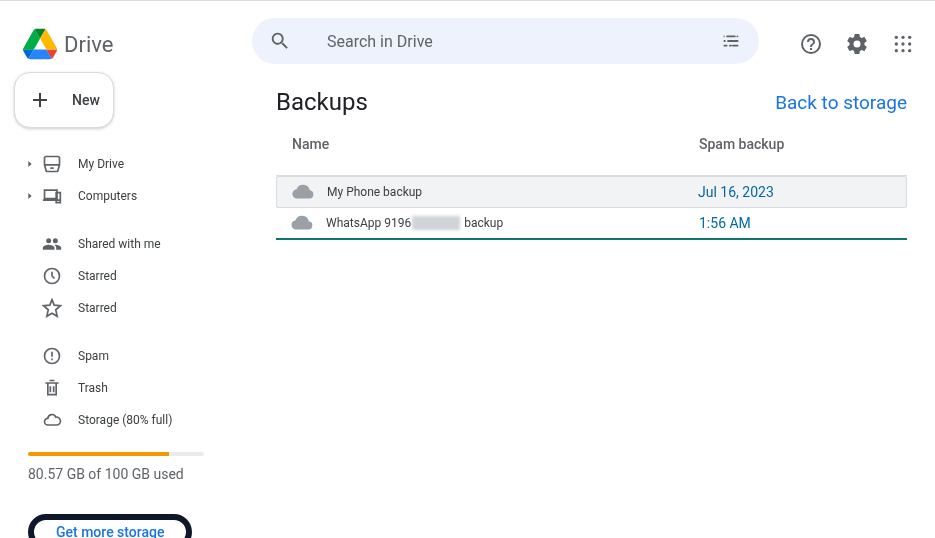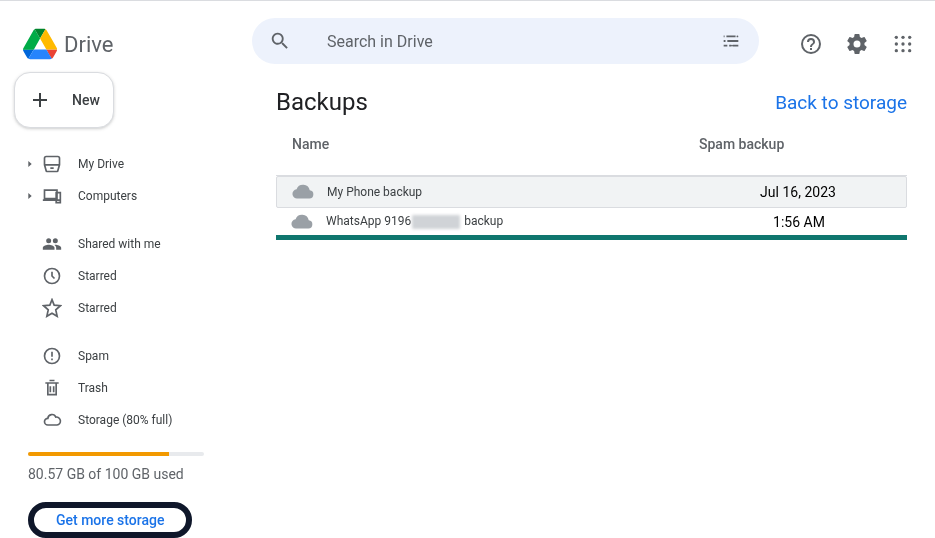--- a/index.html
+++ b/index.html
@@ -26,37 +26,37 @@
     
     .nav-section { margin-bottom: 16px; padding-left: 6px; }
     .nav-item { height: 32px; display: flex; align-items: center; padding-left: 4px; border-radius: 16px; cursor: pointer; color: #3c4043; }
     .nav-item .chev { width: 12px; display: flex; align-items: center; justify-content: center; }
     .nav-item .chev-spacer { width: 12px; }
     .nav-item .nav-icon { width: 24px; height: 24px; display: flex; align-items: center; justify-content: center; margin-right: 14px; margin-left: 4px; }
     .nav-item .nav-label { font-size: 12px; }
     
     .storage-bar { height: 4px; width: 176px; background: #e8eaed; border-radius: 2px; margin: 6px 0 10px 14px; overflow: hidden; }
     .storage-bar-fill { height: 100%; background: #f29900; width: 80%; }
-    .storage-text { font-size: 14px; color: #5f6368; margin-left: 14px; margin-bottom: 20px; }
+    .storage-text { font-size: 14px; color: #5f6368; margin-left: 14px; margin-bottom: 32px; }
     .storage-cta { margin-left: 14px; height: 36px; border: 6px solid #0f172a; border-radius: 18px; background: #fff; padding: 0 22px; color: #1a73e8; font-size: 14px; font-weight: 500; cursor: pointer; }
     
     .main { flex: 1; background: #fff; border-top-left-radius: 16px; padding: 24px 28px 0 22px; }
     .main-header { display: flex; justify-content: space-between; align-items: center; margin-bottom: 20px; }
     .page-title { font-size: 24px; font-weight: 400; color: #202124; }
     .back-link { color: #1a73e8; font-size: 19px; cursor: pointer; }
     
     .table { width: 100%; }
     .thead { display: flex; height: 40px; align-items: flex-start; padding: 0 8px; border-bottom: 1px solid #dadce0; }
     .col-name { flex: 1; padding-left: 8px; font-size: 14px; color: #5f6368; font-weight: 500; }
     .col-date { width: 200px; font-size: 14px; color: #5f6368; font-weight: 500; }
-    .trow { display: flex; height: 32px; align-items: center; padding: 0 8px; border-bottom: 5px solid #0f766e; cursor: pointer; }
+    .trow { display: flex; height: 32px; align-items: center; padding: 0 8px; border-bottom: 2px solid #0f766e; cursor: pointer; }
     .trow.selected { background: #f1f3f4; border: 1px solid #dadce0; border-radius: 2px; }
     .row-icon { width: 36px; display: flex; align-items: center; justify-content: center; }
     .row-name { flex: 1; font-size: 12px; color: #3c4043; padding-left: 6px; }
-    .row-date { width: 200px; font-size: 14px; color: #000000; text-align: center; }
+    .row-date { width: 200px; font-size: 14px; color: #0369a1; }
     .redacted { display: inline-block; width: 48px; height: 14px; background: #d0d3d7; filter: blur(1.5px); vertical-align: middle; border-radius: 1px; margin: 0 1px; }
     
     .ico { fill: #5f6368; }
   </style>
 </head>
 <body>
 
 <div class="topbar">
   <div class="logo-wrap">
     <div class="logo">

